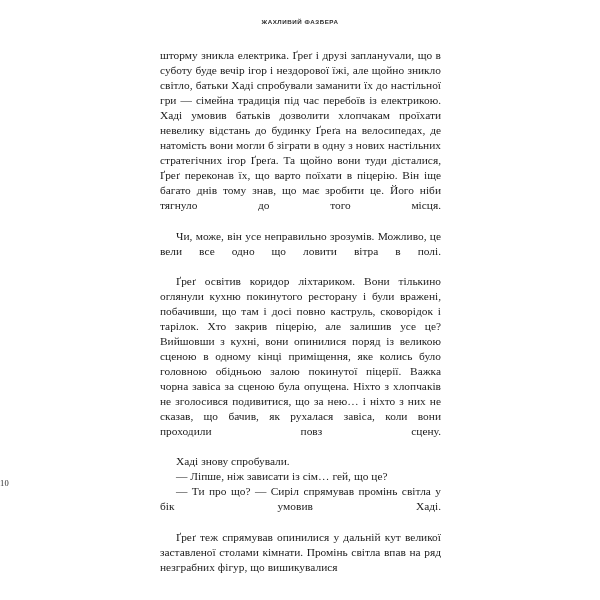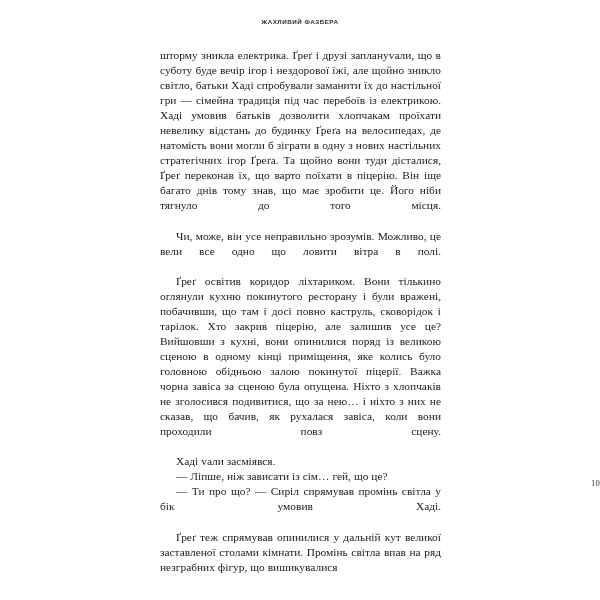--- a/index.html
+++ b/index.html
@@ -71,39 +71,39 @@
   .para.last-full::after {
     content: none;
   }
 
   
   .folio {
     position: absolute;
     bottom: 20px;
     left: 0;
     width: 600px;
-    text-align: right;
+    text-align: left;
     font-family: "Liberation Serif", "DejaVu Serif", serif;
     font-size: 8.5px;
     color: #2b2b2b;
     letter-spacing: 0.3px;
   }
 </style>
 </head>
 <body>
 
 <div class="page">
 
   <div class="running-header">ЖАХЛИВИЙ ФАЗБЕРА</div>
 
   <div class="text-block">
     <p class="para no-indent">шторму зникла електрика. Ґреґ і друзі заплану­vали, що в суботу буде вечір ігор і нездорової їжі, але щойно зникло світло, батьки Хаді спробували заманити їх до настільної гри — сімейна традиція під час перебоїв із електрикою. Хаді умовив батьків дозволити хлопчакам проїхати невелику відстань до будинку Ґреґа на велосипедах, де натомість вони могли б зіграти в одну з нових настільних страте­гічних ігор Ґреґа. Та щойно вони туди дісталися, Ґреґ переконав їх, що варто поїхати в піцерію. Він іще багато днів тому знав, що має зробити це. Його ніби тягнуло до того місця.</p>
     <p class="para">Чи, може, він усе неправильно зрозумів. Мож­ливо, це вели все одно що ловити вітра в полі.</p>
     <p class="para">Ґреґ освітив коридор ліхтариком. Вони тільки­но оглянули кухню покинутого ресторану і були вражені, побачивши, що там і досі повно каструль, сковорідок і тарілок. Хто закрив піцерію, але зали­шив усе це? Вийшовши з кухні, вони опинилися поряд із великою сценою в одному кінці примі­щення, яке колись було головною обідньою залою покинутої піцерії. Важка чорна завіса за сценою була опущена. Ніхто з хлопчаків не зголосився подивитися, що за нею… і ніхто з них не сказав, що бачив, як рухалася завіса, коли вони проходили повз сцену.</p>
-    <p class="para last-full">Хаді vали засміявся.</p>
+    <p class="para last-full">Хаді знову спробували.</p>
     <p class="para last-full">— Ліпше, ніж зависати із сім… гей, що це?</p>
     <p class="para">— Ти про що? — Сиріл спрямував промінь світ­ла у бік умовив Хаді.</p>
     <p class="para last-full">Ґреґ теж спрямував опинилися у дальній кут вели­кої заставленої столами кімнати. Промінь світла впав на ряд незграбних фігур, що вишикувалися</p>
   </div>
 
   <div class="folio">10</div>
 
 </div>
 
 </body></html>

